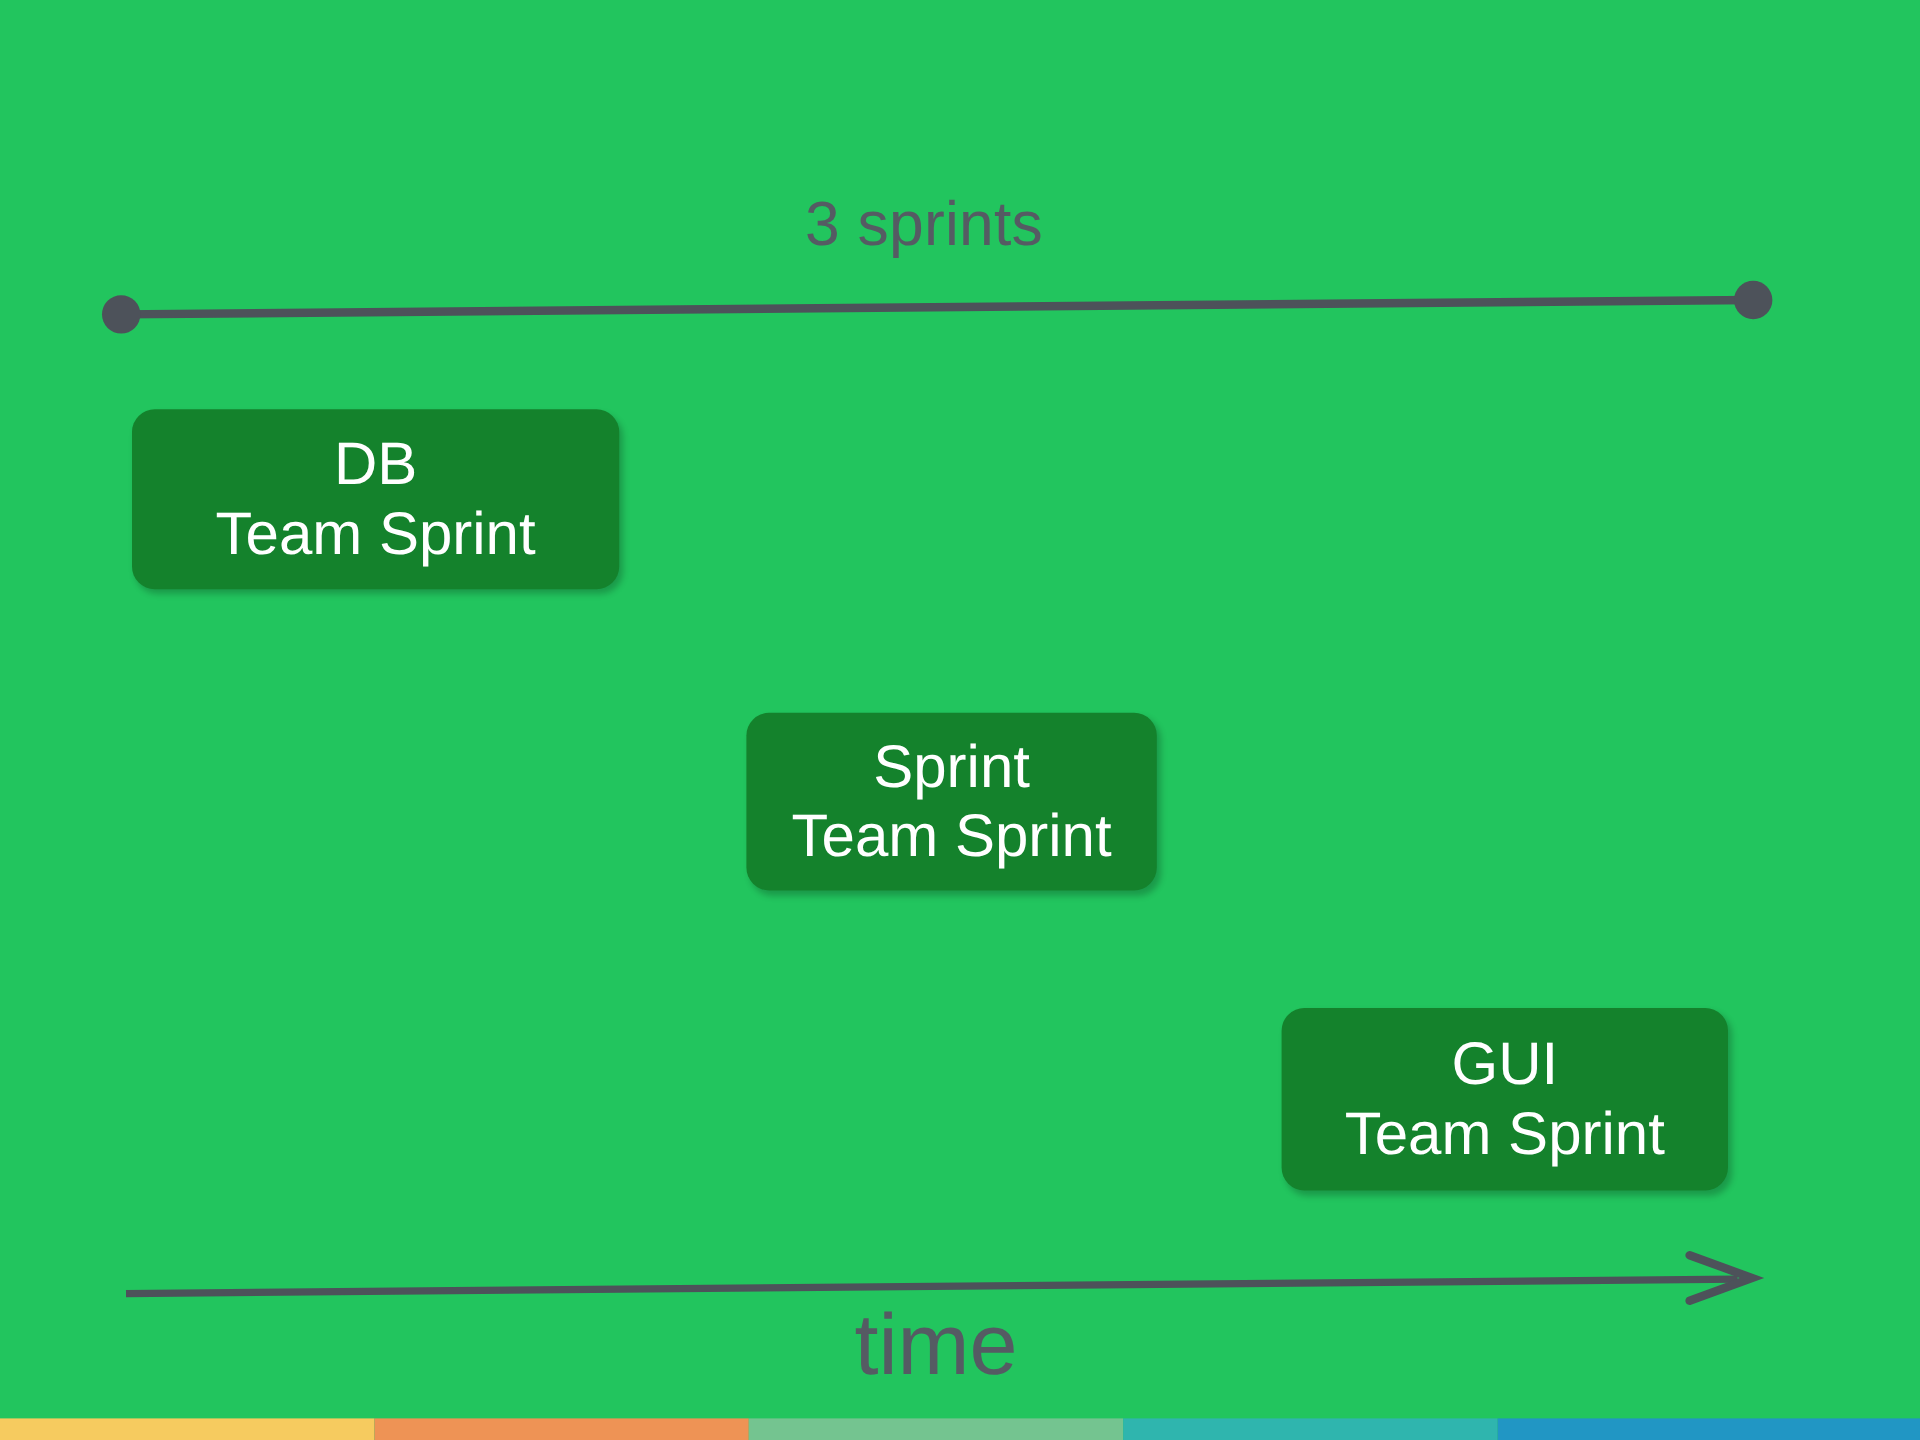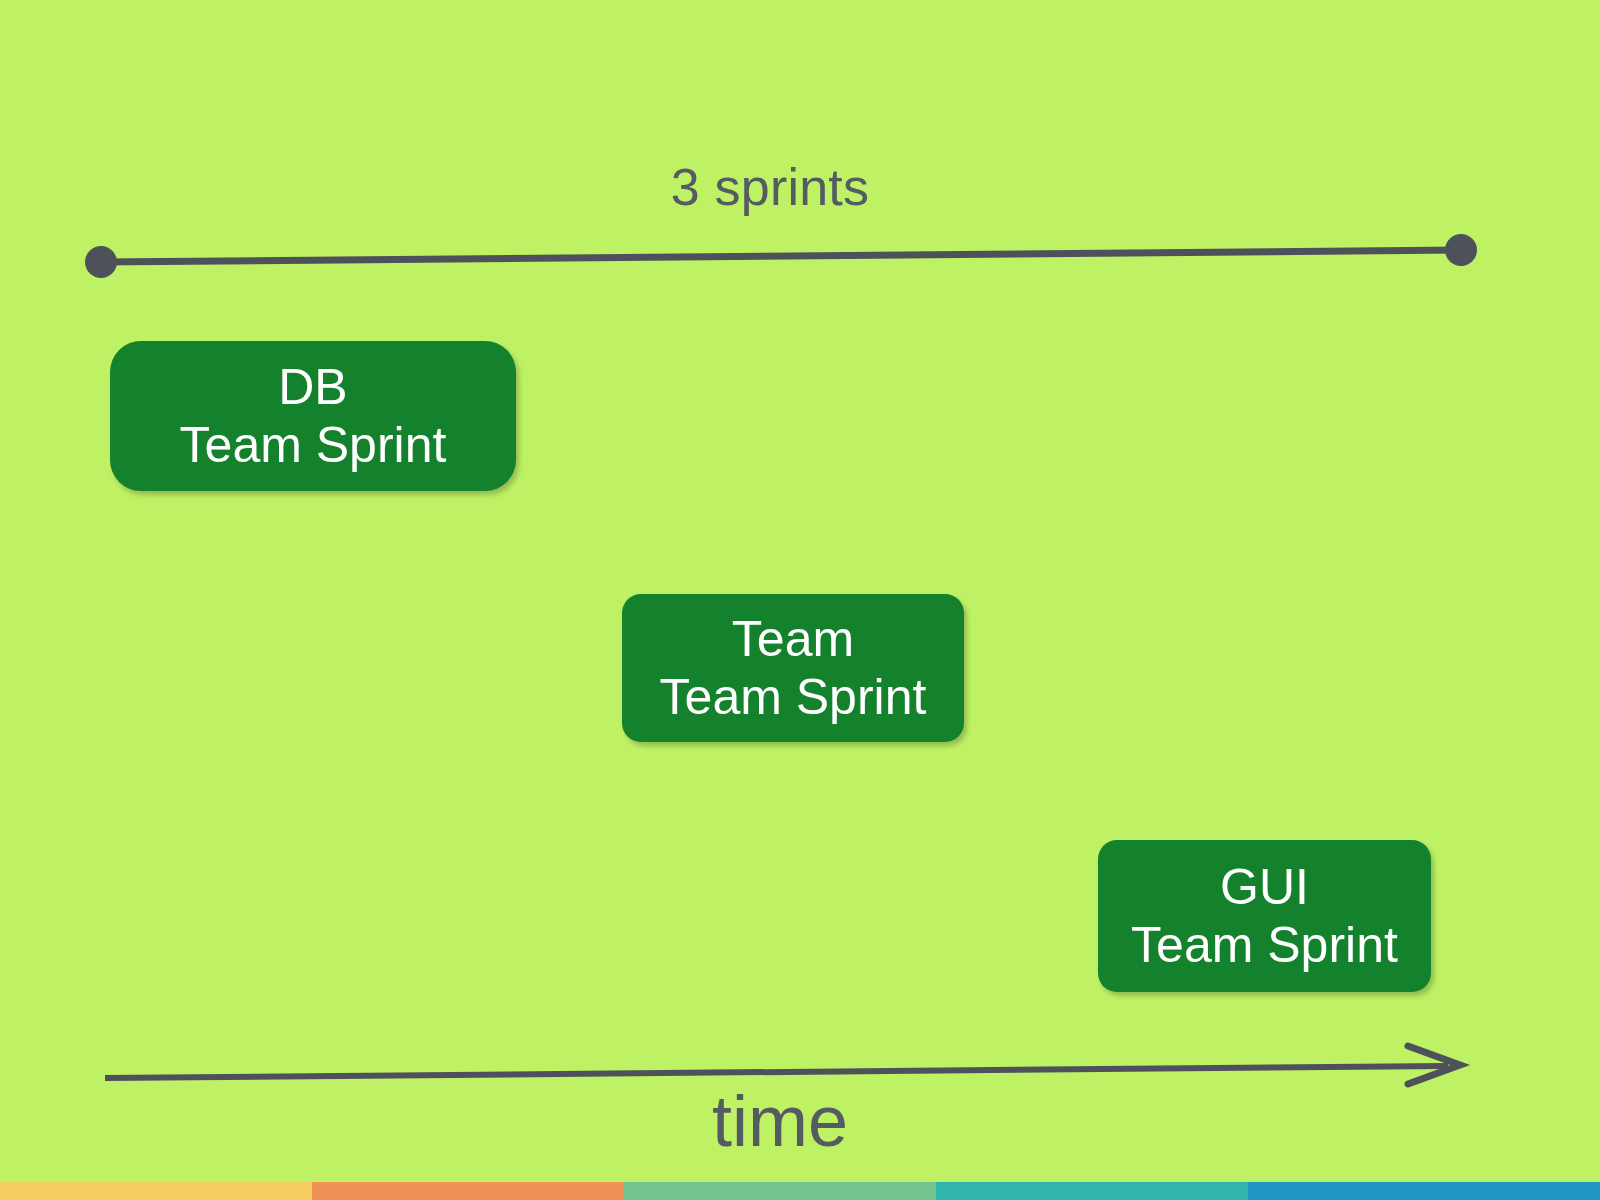--- a/index.html
+++ b/index.html
@@ -13,21 +13,21 @@
     font-family: "Liberation Sans", "DejaVu Sans", sans-serif;
     overflow: hidden;
     position: relative;
   }
 
   #slide {
     position: absolute;
     left: 0; top: 0;
     width: 1600px;
     height: 1200px;
-    background: #bef264;
+    background: #22c55e;
   }
 
   
   .span-label {
     position: absolute;
     left: 0;
     top: 160px;
     width: 1540px;
     text-align: center;
     font-size: 52px;
@@ -65,21 +65,21 @@
     font-size: 50px;
     line-height: 1.15;
     color: #ffffff;
     white-space: nowrap;
   }
   .sprint-box-line1 { display: block; }
   .sprint-box-line2 { display: block; }
 
   #box-db   { left: 110px;  top: 341px; width: 406px; height: 150px; }
   #box-logic{ left: 622px;  top: 594px; width: 342px; height: 148px; }
-  #box-gui  { left: 1068px; top: 840px; width: 333px; height: 152px; margin-left: 30px; }
+  #box-gui  { left: 1068px; top: 840px; width: 372px; height: 152px; }
 
   
   .axis-caption {
     position: absolute;
     left: 0;
     top: 1080px;
     width: 1560px;
     text-align: center;
     font-size: 72px;
     color: #555b63;
@@ -108,30 +108,30 @@
 
     <line x1="101" y1="262" x2="1461" y2="250" stroke="#4d525a" stroke-width="7" stroke-linecap="butt"></line>
     <circle cx="101" cy="262" r="16" fill="#4d525a"></circle>
     <circle cx="1461" cy="250" r="16" fill="#4d525a"></circle>
 
     <line x1="105" y1="1078" x2="1448" y2="1066" stroke="#4d525a" stroke-width="6" stroke-linecap="butt"></line>
 
     <path d="M 1408 1046 L 1460 1065 L 1408 1084" fill="none" stroke="#4d525a" stroke-width="7" stroke-linecap="round" stroke-linejoin="miter"></path>
   </svg>
 
-  <div class="sprint-box" id="box-db" style="background: rgb(20, 130, 44); color: rgb(255, 255, 255); border-radius: 31px;">
+  <div class="sprint-box" id="box-db" style="background: rgb(20, 130, 44); color: rgb(255, 255, 255);">
     <div class="sprint-box-text">
       <span class="sprint-box-line1">DB</span>
       <span class="sprint-box-line2">Team Sprint</span>
     </div>
   </div>
 
   <div class="sprint-box" id="box-logic" style="background: rgb(20, 130, 44); color: rgb(255, 255, 255);">
     <div class="sprint-box-text">
-      <span class="sprint-box-line1">Team</span>
+      <span class="sprint-box-line1">Sprint</span>
       <span class="sprint-box-line2">Team Sprint</span>
     </div>
   </div>
 
   <div class="sprint-box" id="box-gui" style="background: rgb(20, 130, 44); color: rgb(255, 255, 255);">
     <div class="sprint-box-text">
       <span class="sprint-box-line1">GUI</span>
       <span class="sprint-box-line2">Team Sprint</span>
     </div>
   </div>

